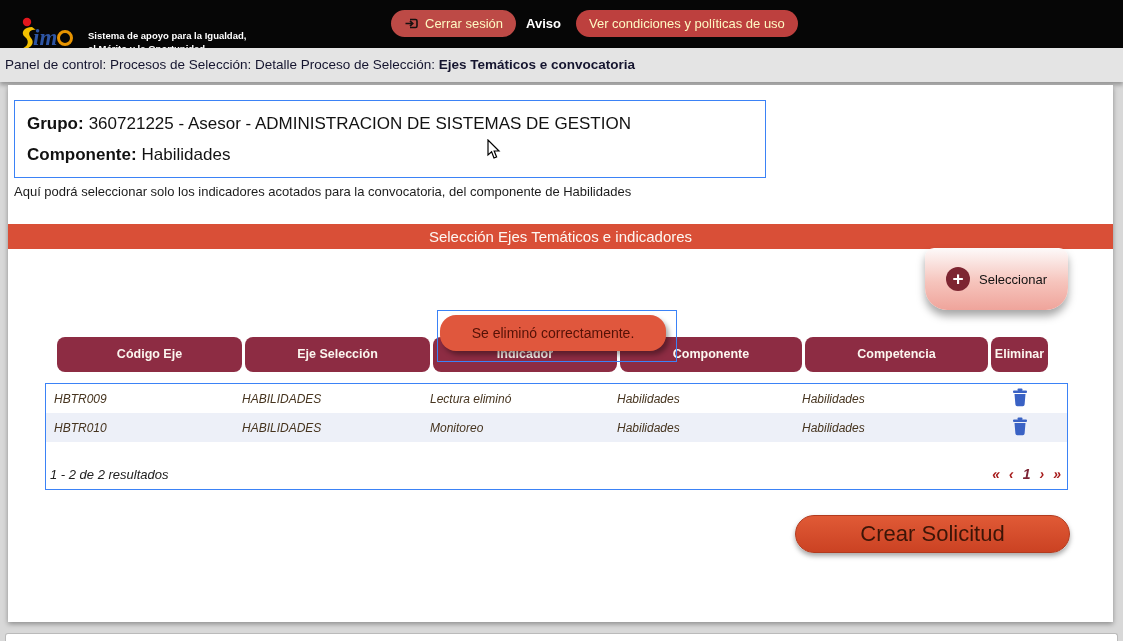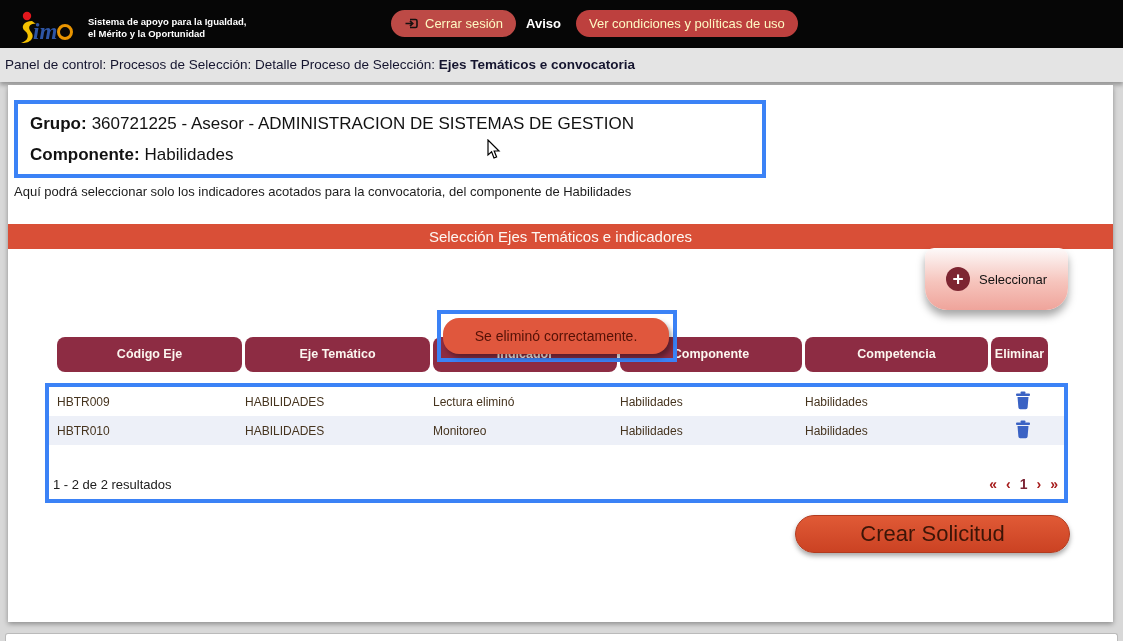--- a/index.html
+++ b/index.html
@@ -2,41 +2,41 @@
 <html><head>
 <meta charset="utf-8">
 <style>
   * { margin:0; padding:0; box-sizing:border-box; }
   html,body { width:1123px; height:641px; }
   body { font-family:"Liberation Sans", sans-serif; background:#d8d8d8; }
   .page { position:relative; width:1123px; height:641px; overflow:hidden; background:#d8d8d8; }
 
   
   .topbar { position:absolute; left:0; top:0; width:1123px; height:48px; background:#060606; }
-  .logo { position:absolute; left:16px; top:7px; display:flex; align-items:center; cursor:pointer; }
+  .logo { position:absolute; left:16px; top:13px; display:flex; align-items:flex-end; cursor:pointer; }
   .logo svg { display:block; }
   .tagline { margin-left:14px; color:#ffffff; font-size:9.5px; font-weight:bold; line-height:1.3; }
   .pill-btn { position:absolute; top:10px; height:27px; border:none; border-radius:14px;
               background:#bd4a46; color:#fef9c3; font-size:13px; font-family:inherit;
               display:inline-flex; align-items:center; gap:6px; padding:0 13px; cursor:pointer; }
   .btn-logout { left:391px; }
   .btn-conditions { left:576px; background:#bd403e; }
   .aviso { position:absolute; left:526px; top:16px; color:#ffffff; font-size:13px; font-weight:bold; cursor:pointer; }
 
   
   .breadcrumb { position:absolute; left:0; top:48px; width:1123px; height:34px; background:#e4e4e4;
                 font-size:13.5px; color:#15152f; line-height:34px; padding-left:5px;
                 box-shadow:0 3px 4px rgba(0,0,0,0.30); }
   .breadcrumb b { font-weight:bold; }
 
   
   .card { position:absolute; left:8px; top:85px; width:1105px; height:537px; background:#ffffff;
           box-shadow:0 2px 5px rgba(0,0,0,0.35); }
 
-  .annot { border:4px solid #3b82f6; }
+  .annot { border:1px solid #3b82f6; }
 
   .group-box { position:absolute; left:6px; top:15px; width:752px; height:78px; background:#fff;
                display:flex; flex-direction:column; justify-content:center; gap:11px; padding-left:12px; }
   .group-line { font-size:17px; color:#121212; }
   .group-line b { font-weight:bold; }
   .group-line .val { margin-left:5px; }
 
   .helper { position:absolute; left:6px; top:99px; font-size:13px; color:#1c1c1c; }
 
   .section-bar { position:absolute; left:0; top:139px; width:1105px; height:25px; background:#d94f37;
@@ -61,21 +61,21 @@
   .thead { position:absolute; left:0; top:252px; width:1105px; height:35px; }
   .tab { position:absolute; top:0; height:35px; background:#8d2c43; border-radius:8px;
          color:#fcf6ef; font-size:12.5px; font-weight:bold; text-align:center; line-height:35px; cursor:pointer; }
   .tab-0 { left:49px;  width:185px; }
   .tab-1 { left:237px; width:185px; }
   .tab-2 { left:425px; width:184px; }
   .tab-3 { left:612px; width:182px; }
   .tab-4 { left:797px; width:183px; }
   .tab-5 { left:983px; width:57px;  }
 
-  .tbody-box { position:absolute; left:37px; top:298px; width:1023px; height:120px; background:#fff; }
+  .tbody-box { position:absolute; left:37px; top:298px; width:1023px; height:107px; background:#fff;font-style:italic; }
   .trow { position:relative; width:100%; height:29px; font-size:12px; color:#46341f; }
   .trow.alt { background:#edf0f8; }
   .trow span { position:absolute; top:8px; }
   .c0 { left:8px; } .c1 { left:196px; } .c2 { left:384px; } .c3 { left:571px; } .c4 { left:756px; }
   .trash-btn { position:absolute; left:958px; top:4px; width:32px; height:22px; border:none; background:transparent; cursor:pointer; }
   .tfoot { position:absolute; left:0; bottom:0; width:100%; height:40px; }
   .results { position:absolute; left:4px; bottom:7px; font-size:13px; color:#202020; }
   .pager { position:absolute; right:6px; bottom:7px; font-size:14px; font-weight:bold; color:#a61c1c; display:flex; gap:9px; align-items:center; }
   .pager span { cursor:pointer; }
   .pager .pnum { color:#7c2334; font-size:14px; }
@@ -142,21 +142,21 @@
       <span>Selección Ejes Temáticos e indicadores</span>
     </div>
 
     <button class="select-btn">
       <span class="plus-circle">+</span>
       <span>Seleccionar</span>
     </button>
 
     <div class="thead">
       <div class="tab tab-0">Código Eje</div>
-      <div class="tab tab-1">Eje Temático</div>
+      <div class="tab tab-1">Eje Selección</div>
       <div class="tab tab-2">Indicador</div>
       <div class="tab tab-3">Componente</div>
       <div class="tab tab-4">Competencia</div>
       <div class="tab tab-5">Eliminar</div>
     </div>
 
     <div class="toast-box annot">
       <div class="toast">Se eliminó correctamente.</div>
     </div>
 

